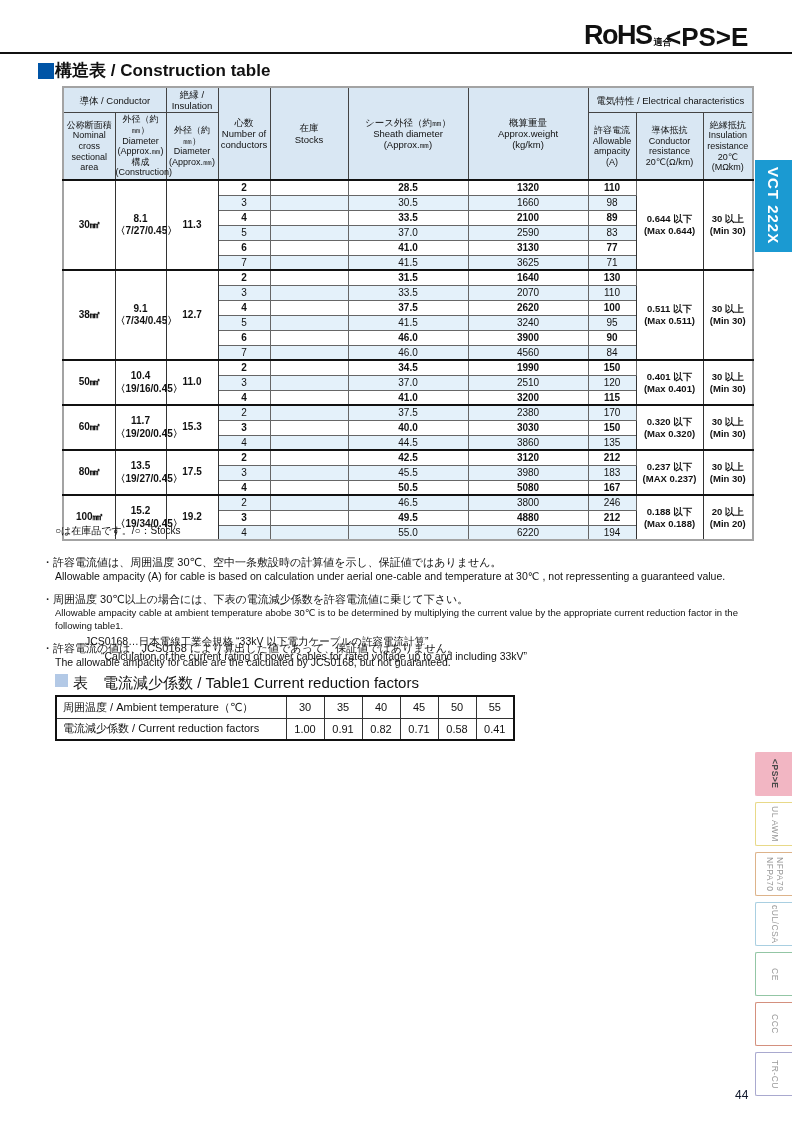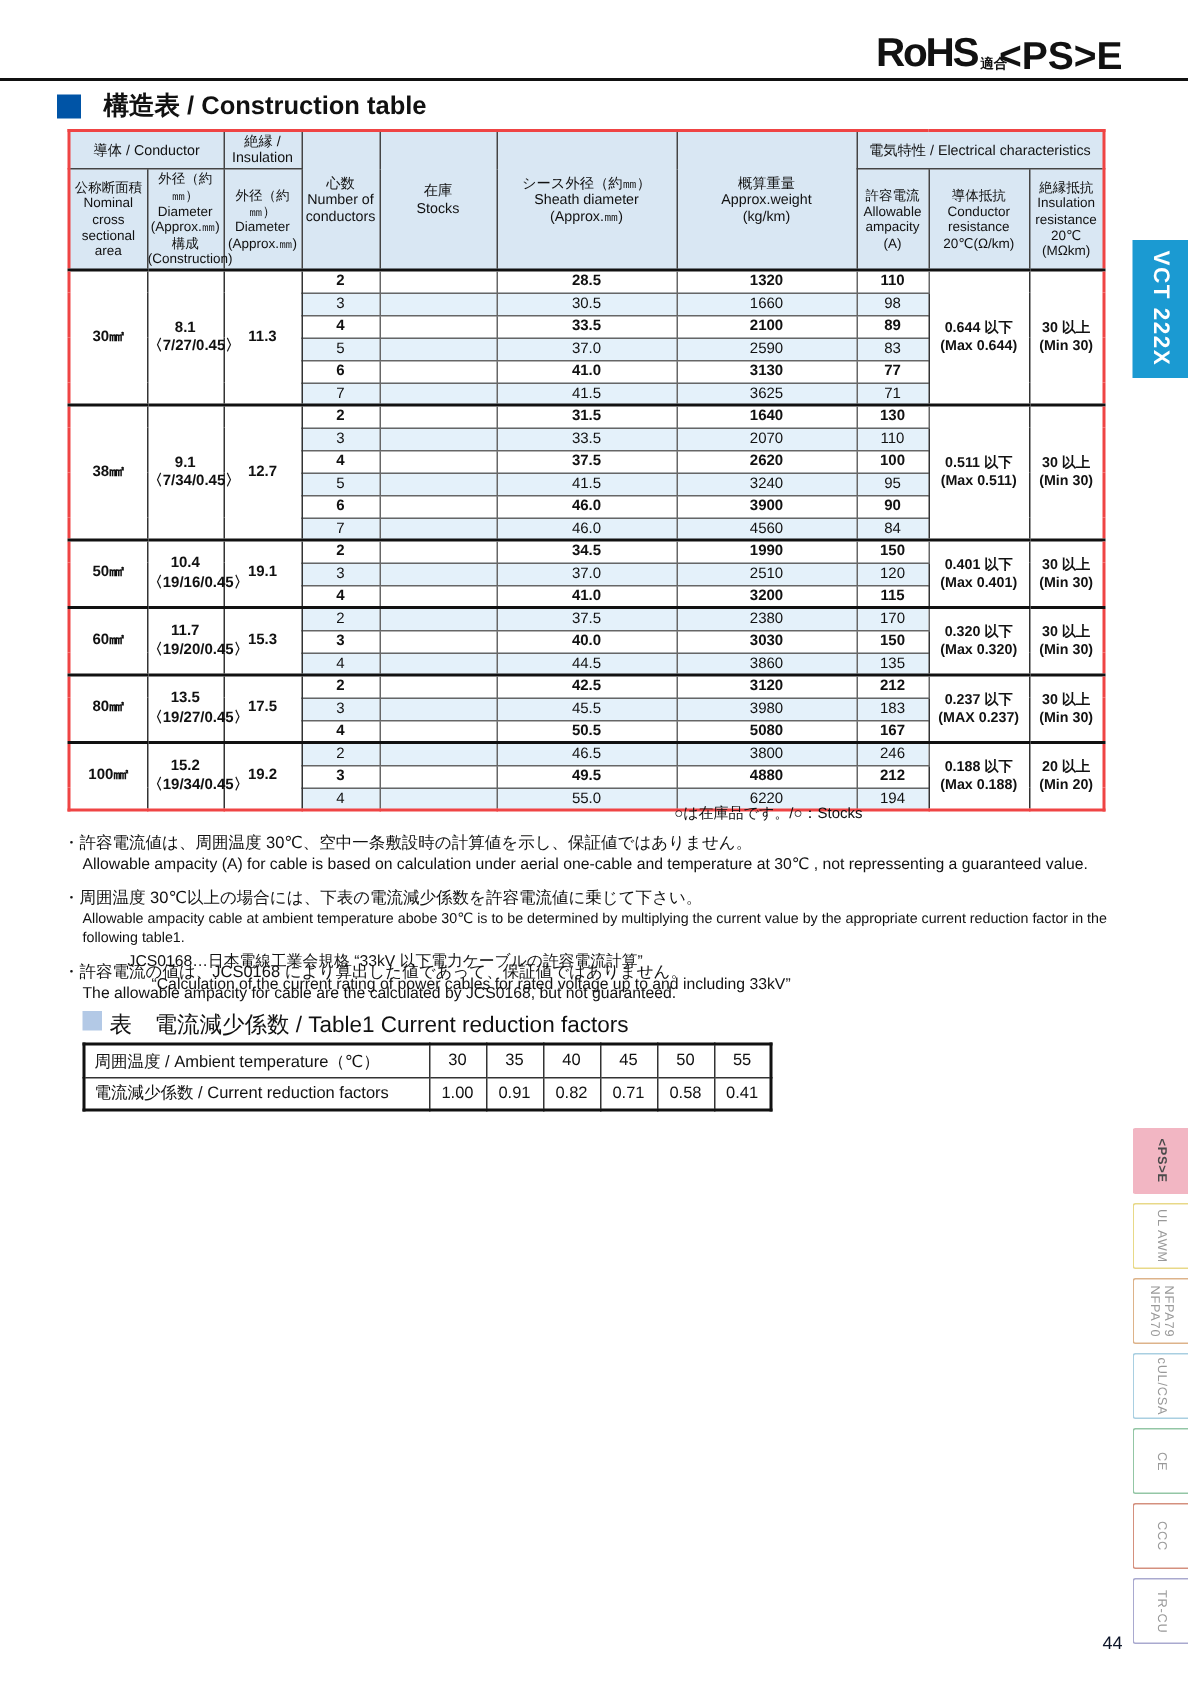--- a/index.html
+++ b/index.html
@@ -23,39 +23,39 @@
               line-height:1.15; white-space:pre-line; text-align:center; }
   .cert-tab.pse    { background:#f2b6c3; border-color:#f2b6c3; color:#4a4a4a; font-weight:bold; }
   .cert-tab.ul-awm { border-color:#e8d988; }
   .cert-tab.nfpa   { border-color:#ddb38a; }
   .cert-tab.cul-csa{ border-color:#a9cfe1; }
   .cert-tab.ce     { border-color:#93c6a5; }
   .cert-tab.ccc    { border-color:#d4907e; }
   .cert-tab.tr-cu  { border-color:#a9a9cf; }
 
   
-  .section-heading { position:absolute; display:flex; align-items:center; gap:15px; font-weight:bold; font-size:17px; }
+  .section-heading { position:absolute; display:flex; align-items:center; gap:1px; font-weight:bold; font-size:17px; }
   .s1 { left:38px; top:59px; }
   .s2 { left:38px; top:529px; }
   .sq { display:inline-block; width:16px; height:16px; background:#0054a6; }
   .t1-heading { position:absolute; left:55px; top:674px; display:flex; gap:5px; font-weight:normal; font-size:15px; }
   .sq-light { display:inline-block; width:13px; height:13px; background:#b3c9e6; }
 
   
-  .ctable { position:absolute; left:45px; top:86px; border-collapse:collapse; table-layout:fixed; width:690px;
-            font-size:10px; border:2px solid #ef4444; }
+  .ctable { position:absolute; left:62px; top:86px; border-collapse:collapse; table-layout:fixed; width:690px;
+            font-size:10px; border:2px solid #a3a3a3; }
   .ctable th { background:#d9e7f3; font-weight:normal; font-size:9px; line-height:1.18; border:1px solid #444; padding:1px 0; text-align:center; vertical-align:middle; }
   .ctable tr.h1 th { font-size:9.5px; }
   .ctable td { border:1px solid #666; text-align:center; vertical-align:middle; padding:0; height:15px; line-height:1.1; }
   .ctable td.mcell { background:#fff; font-weight:bold; font-size:10px; line-height:1.25; border-left:1px solid #333; border-right:1px solid #333; }
   .ctable td.res { font-size:9.5px; }
   .ctable tr.gs td { border-top:2px solid #111; }
   .ctable tr.bold td { font-weight:bold; }
   .ctable tr.stripe td.rc { background:#e4f1fa; }
-  .footnote { position:absolute; left:55px; top:535px; width:520px; text-align:right; font-size:10px; }
+  .footnote { position:absolute; left:55px; top:524px; width:520px; text-align:left; font-size:10px; }
 
   
   .bullets { position:absolute; left:42px; top:555px; width:720px; }
   .bullet { margin-bottom:9px; }
   .bullet .jp { font-size:11px; line-height:1.35; }
   .bullet .en { font-size:10.5px; line-height:1.3; padding-left:13px; color:#111; }
   .bullet.b2 .en { font-size:9.5px; }
   .jcs-note { position:absolute; left:85px; top:634px; font-size:10.5px; line-height:1.45; }
   .jcs-note .l2 { padding-left:16px; }
 
@@ -209,21 +209,21 @@
         <tr class="stripe">
           <td class="rc">7</td>
           <td class="rc"></td>
           <td class="rc">46.0</td>
           <td class="rc">4560</td>
           <td class="rc">84</td>
         </tr>
         <tr class="gs bold">
           <td class="mcell" rowspan="3">50㎟</td>
           <td class="mcell" rowspan="3">10.4<br>〈19/16/0.45〉</td>
-          <td class="mcell" rowspan="3">19.1</td>
+          <td class="mcell" rowspan="3">11.0</td>
           <td class="rc">2</td>
           <td class="rc"></td>
           <td class="rc">34.5</td>
           <td class="rc">1990</td>
           <td class="rc">150</td>
           <td class="mcell res" rowspan="3">0.401 以下<br>(Max 0.401)</td>
           <td class="mcell res" rowspan="3">30 以上<br>(Min 30)</td>
         </tr>
         <tr class="stripe">
           <td class="rc">3</td>

